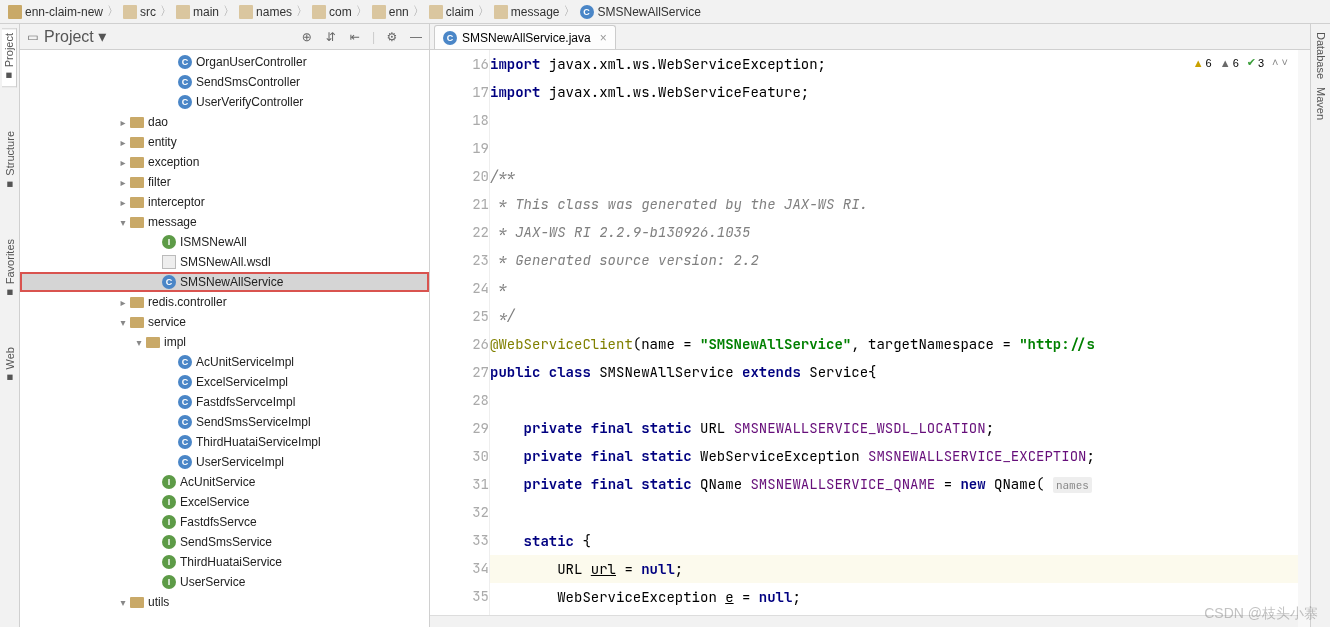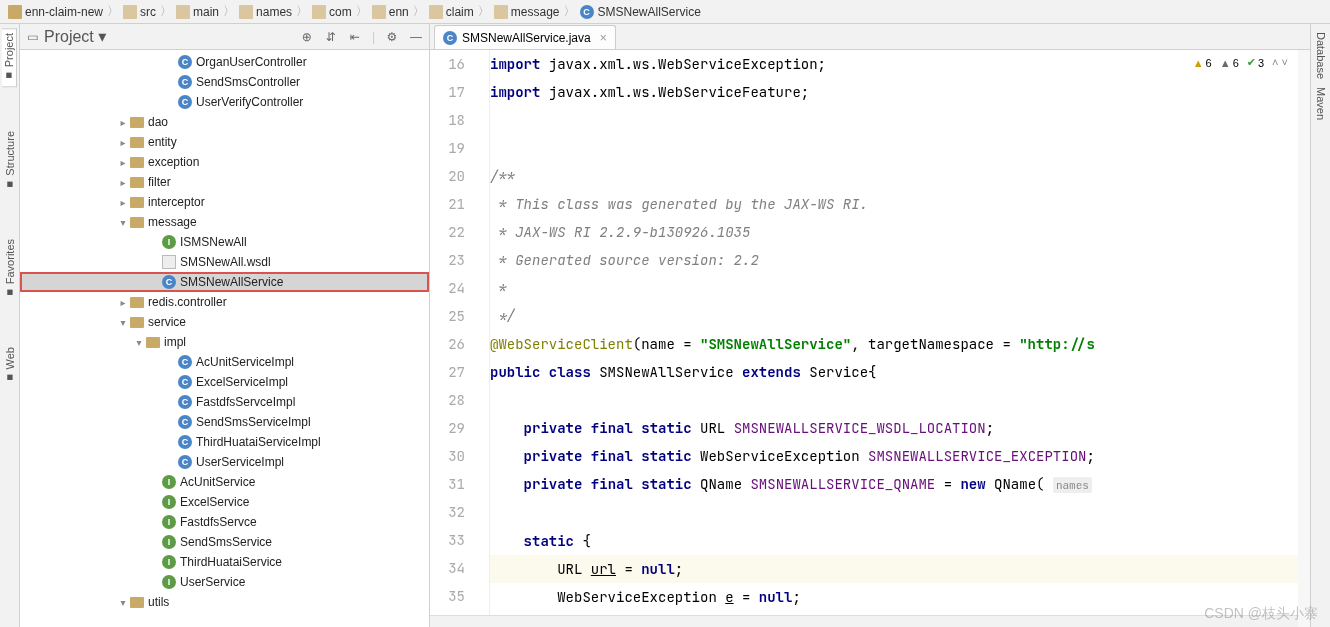--- a/index.html
+++ b/index.html
@@ -28,21 +28,21 @@
 .tree-row .ticon { margin-right: 4px; display: inline-flex; align-items: center; }
 .tree-row.selected { background: #d5d5d5; }
 .tree-row.highlighted { outline: 2px solid #d9534f; outline-offset: -2px; }
 .folder { width: 14px; height: 11px; background: #c9a968; border-radius: 1px; display: inline-block; }
 .file-w { width: 14px; height: 14px; background: #eee; border: 1px solid #bbb; display: inline-block; }
 .editor-pane { flex: 1; display: flex; flex-direction: column; position: relative; }
 .tab-bar { height: 26px; background: #f2f2f2; border-bottom: 1px solid #d0d0d0; display: flex; align-items: flex-end; }
 .file-tab { height: 24px; background: #fdfdfd; border: 1px solid #ccc; border-bottom: none; display: flex; align-items: center; padding: 0 8px; gap: 5px; font-size: 12px; margin-left: 4px; border-radius: 3px 3px 0 0; }
 .file-tab .close-x { color: #999; cursor: pointer; margin-left: 4px; }
 .editor-body { flex: 1; display: flex; position: relative; font-family: "JetBrains Mono", Consolas, monospace; font-size: 14px; overflow: hidden; }
-.gutter { width: 60px; background: #fff; border-right: 1px solid #eee; text-align: right; color: #aaa; padding-right: 24px; line-height: 28px; }
+.gutter { width: 60px; background: #fff; border-right: 1px solid #eee; text-align: right; color: #aaa; line-height: 28px; }
 .code { flex: 1; white-space: pre; line-height: 28px; overflow: hidden; }
 .kw { color: #000080; font-weight: bold; }
 .str { color: #008000; font-weight: bold; }
 .com { color: #808080; font-style: italic; }
 .ann { color: #808000; text-align: center; }
 .fld-it { color: #660e7a; }
 .param-hint { background: #eee; padding: 1px 3px; color: #888; font-size: 11px; border-radius: 2px; }
 .code-line.hl { background: #fcfaed; }
 .code-right-strip { position: absolute; right: 0; top: 26px; bottom: 0; width: 12px; background: #f7f7f7; }
 .inspections { position: absolute; top: 32px; right: 22px; display: flex; gap: 8px; font-size: 11px; }

